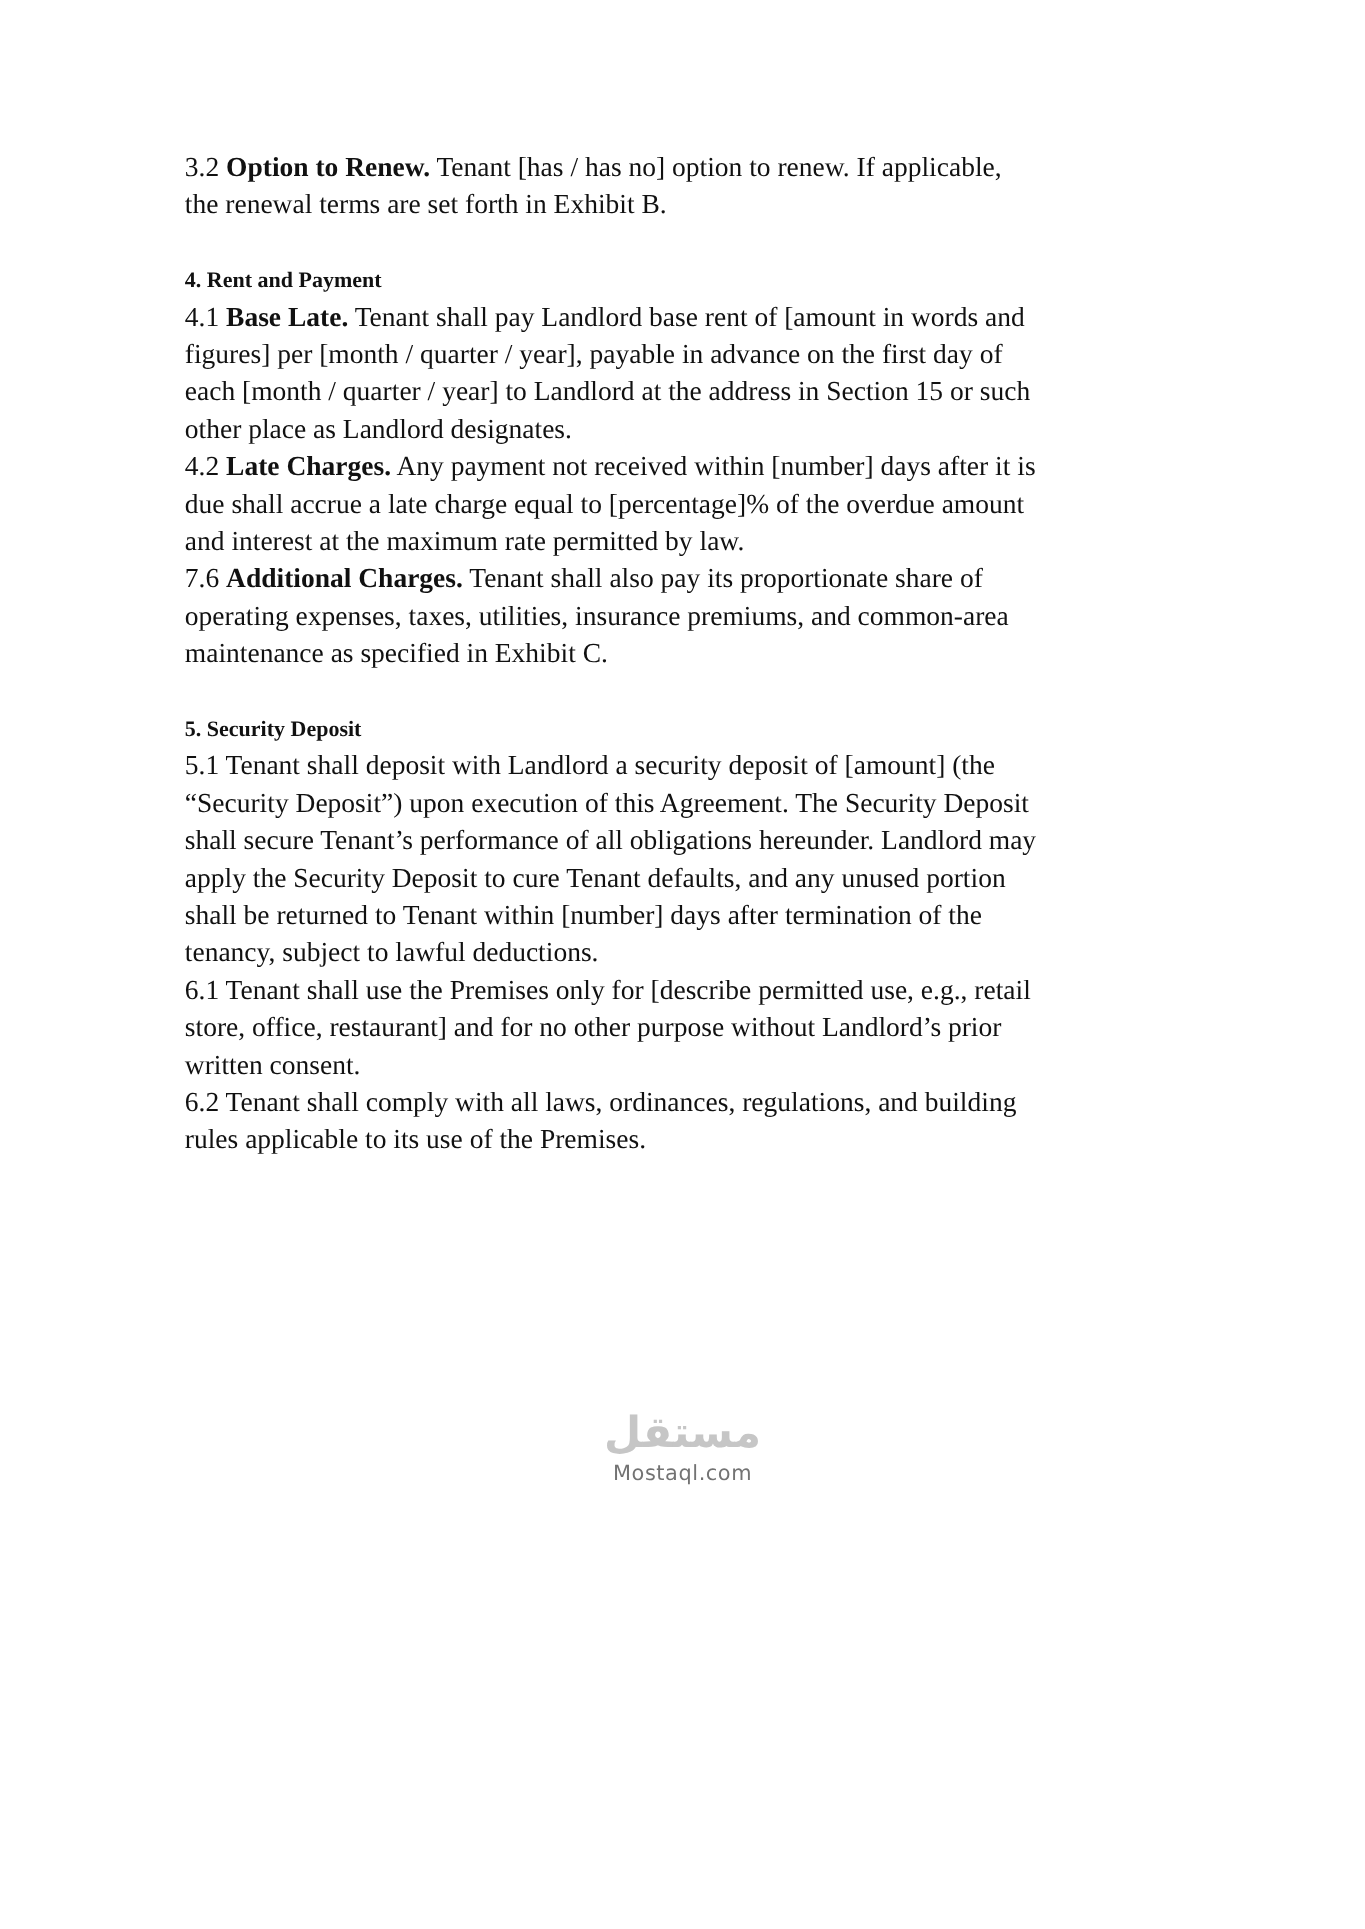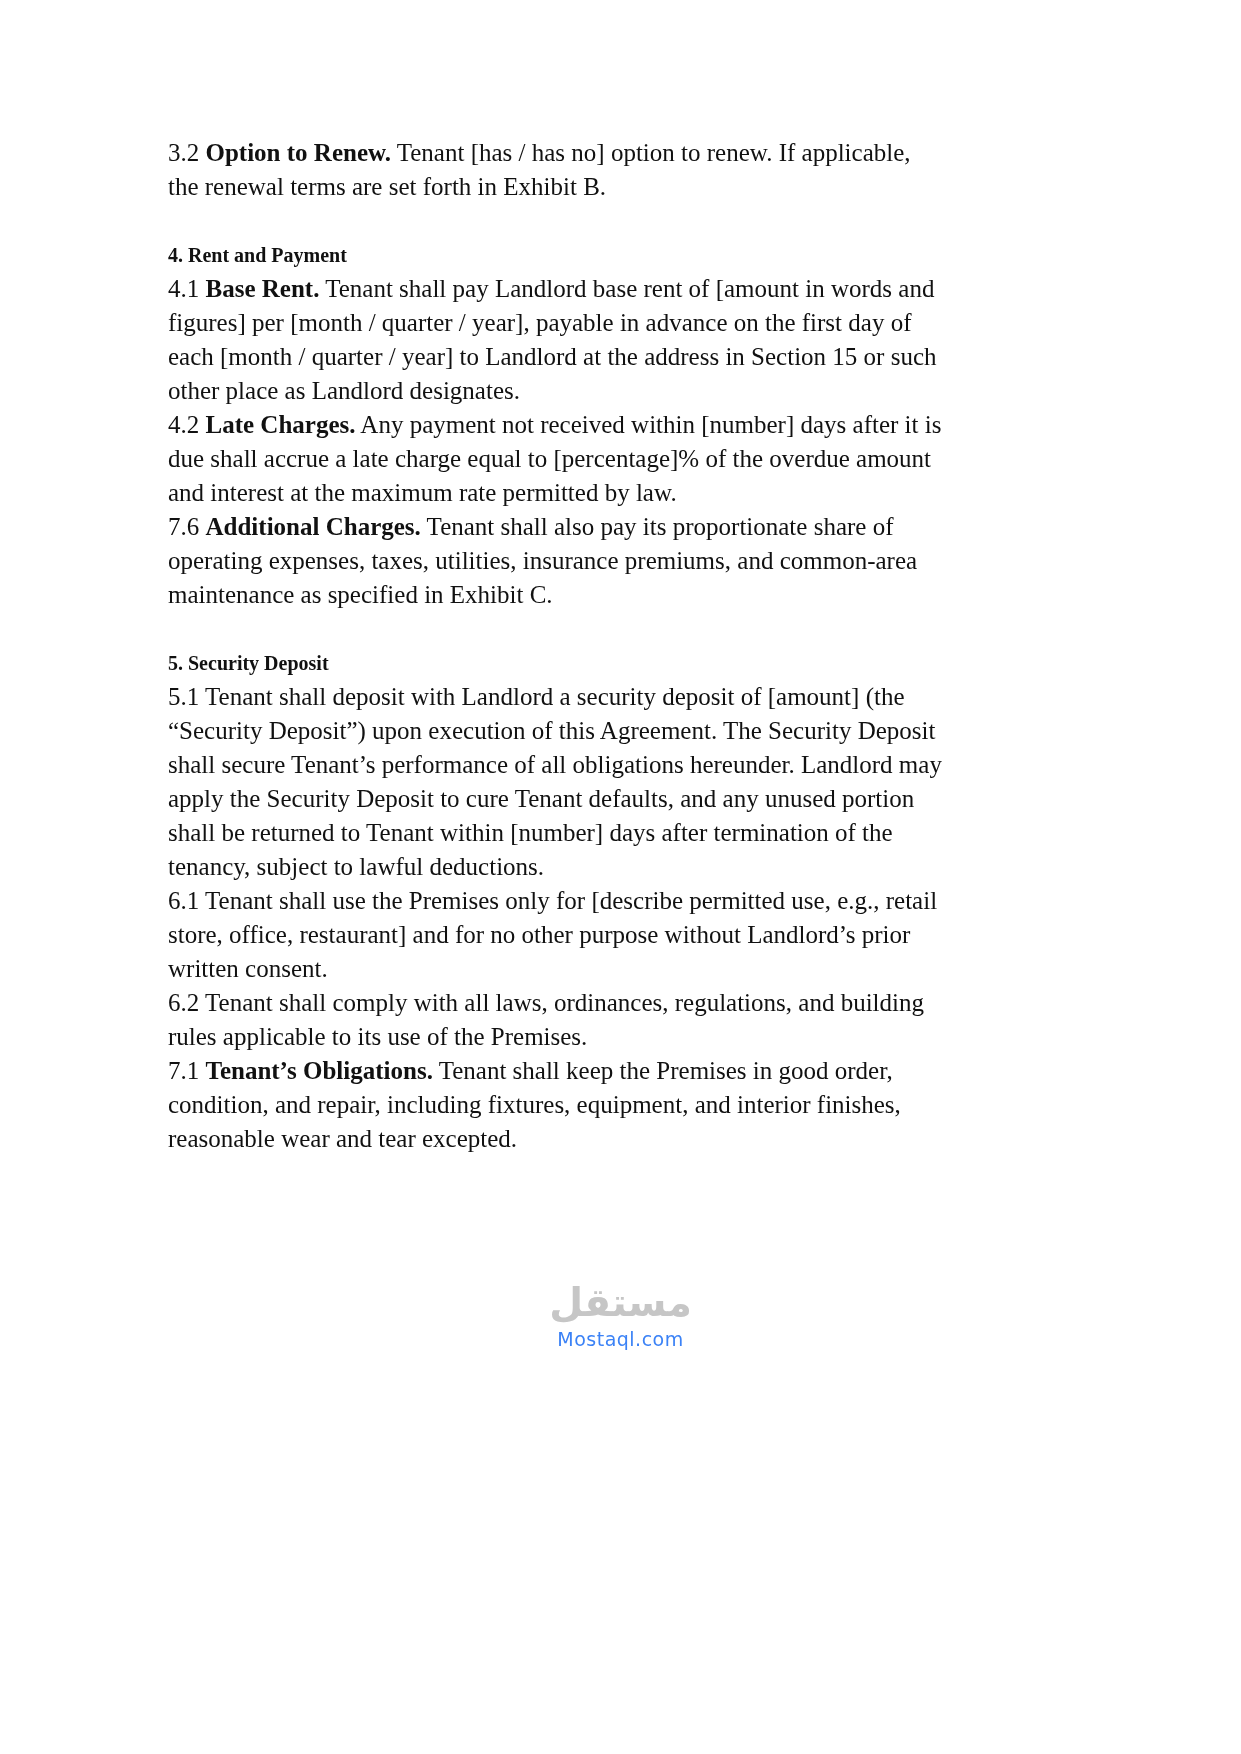--- a/index.html
+++ b/index.html
@@ -47,38 +47,37 @@
     user-select: none;
   }
   .wm-logo {
     font-size: 39px;
     font-weight: bold;
     color: #c6c6c6;
     letter-spacing: 0.5px;
   }
   .wm-site {
     font-size: 19px;
-    color: #3b82f6;
+    color: #737373;
     margin-top: 3px;
     letter-spacing: 0.5px;
   }
 </style>
 </head>
 <body>
 
 <div class="page">
   <div class="content">
       <p class="paragraph"><span>3.2 </span><strong>Option to Renew.</strong><span> Tenant [has / has no] option to renew. If applicable, the renewal terms are set forth in Exhibit B.</span></p>
       <h2 class="heading"><strong>4. Rent and Payment</strong></h2>
-      <p class="paragraph"><span>4.1 </span><strong>Base Rent.</strong><span> Tenant shall pay Landlord base rent of [amount in words and figures] per [month / quarter / year], payable in advance on the first day of each [month / quarter / year] to Landlord at the address in Section 15 or such other place as Landlord designates.</span></p>
+      <p class="paragraph"><span>4.1 </span><strong>Base Late.</strong><span> Tenant shall pay Landlord base rent of [amount in words and figures] per [month / quarter / year], payable in advance on the first day of each [month / quarter / year] to Landlord at the address in Section 15 or such other place as Landlord designates.</span></p>
       <p class="paragraph"><span>4.2 </span><strong>Late Charges.</strong><span> Any payment not received within [number] days after it is due shall accrue a late charge equal to [percentage]% of the overdue amount and interest at the maximum rate permitted by law.</span></p>
       <p class="paragraph"><span>7.6 </span><strong>Additional Charges.</strong><span> Tenant shall also pay its proportionate share of operating expenses, taxes, utilities, insurance premiums, and common-area maintenance as specified in Exhibit C.</span></p>
       <h2 class="heading"><strong>5. Security Deposit</strong></h2>
       <p class="paragraph"><span>5.1 Tenant shall deposit with Landlord a security deposit of [amount] (the “Security Deposit”) upon execution of this Agreement. The Security Deposit shall secure Tenant’s performance of all obligations hereunder. Landlord may apply the Security Deposit to cure Tenant defaults, and any unused portion shall be returned to Tenant within [number] days after termination of the tenancy, subject to lawful deductions.</span></p>
       <p class="paragraph"><span>6.1 Tenant shall use the Premises only for [describe permitted use, e.g., retail store, office, restaurant] and for no other purpose without Landlord’s prior written consent.</span></p>
       <p class="paragraph"><span>6.2 Tenant shall comply with all laws, ordinances, regulations, and building rules applicable to its use of the Premises.</span></p>
-      <p class="paragraph"><span>7.1 </span><strong>Tenant’s Obligations.</strong><span> Tenant shall keep the Premises in good order, condition, and repair, including fixtures, equipment, and interior finishes, reasonable wear and tear excepted.</span></p>
     </div>
   <div class="watermark">
     <div class="wm-logo">مستقل</div>
     <div class="wm-site">Mostaql.com</div>
   </div>
 </div>
 
 </body></html>

